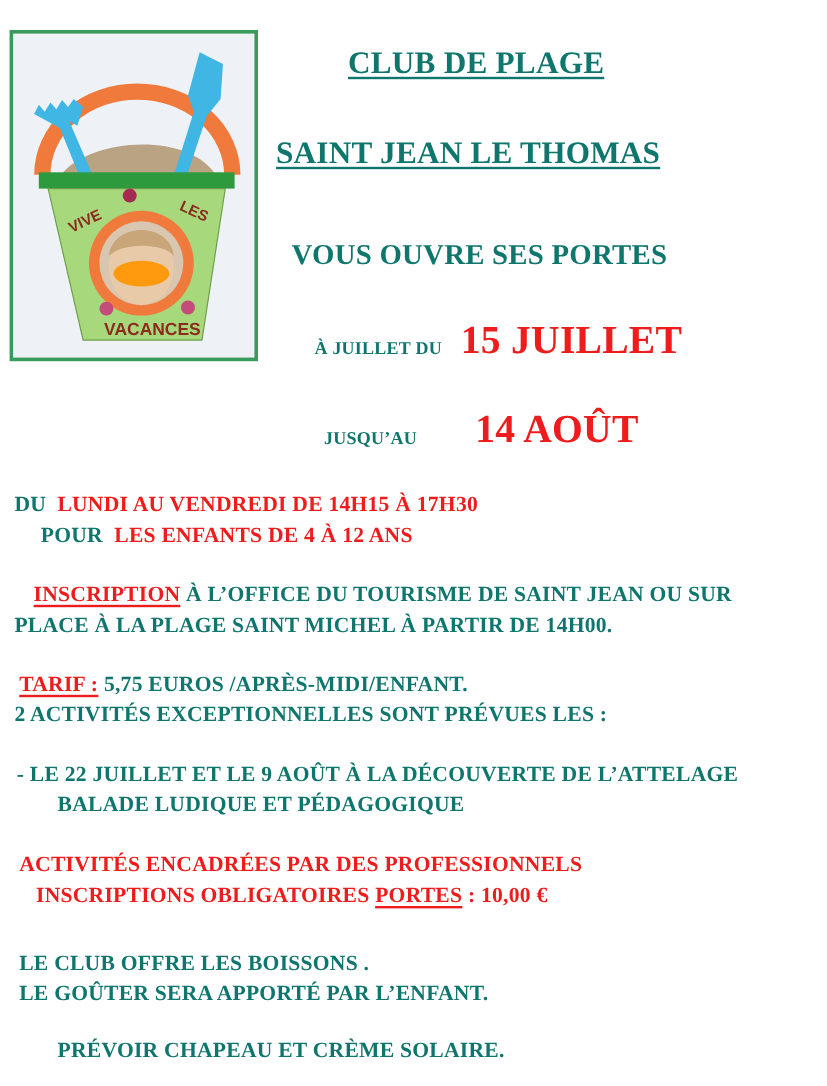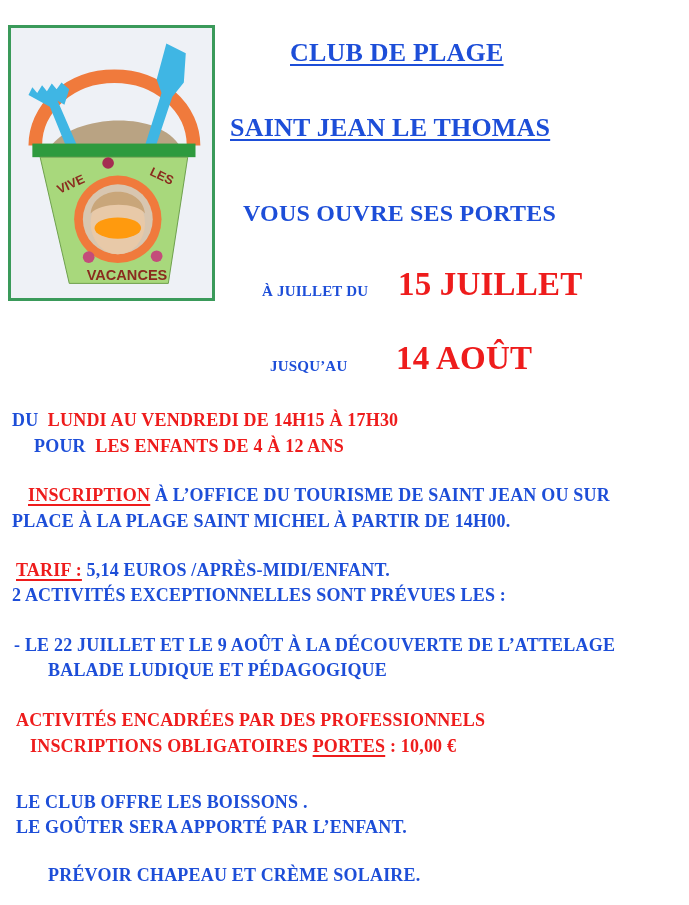--- a/index.html
+++ b/index.html
@@ -1,18 +1,18 @@
 <!DOCTYPE html>
 <html><head>
 <meta charset="utf-8">
 <style>
   html, body { margin: 0; padding: 0; background: #ffffff; }
   body { width: 689px; height: 905px; position: relative; overflow: hidden;
          font-family: "Liberation Serif", "DejaVu Serif", serif; }
-  .navy { color: #1d4ed8; }
+  .navy { color: #0f766e; }
   .red { color: #ee1c1c; }
   .t { position: absolute; white-space: nowrap; font-weight: bold; letter-spacing: 0.2px;
        transform-origin: left top; }
   .stencil { font-family: "Liberation Serif", serif; font-weight: 900; }
   .u { text-decoration: underline; text-decoration-thickness: 2px; text-underline-offset: 3px; }
 
   
   .pic { position: absolute; left: 8px; top: 25px; width: 207px; height: 276px;
          border: 3px solid #3a9a5a; background: #eef1f6; box-sizing: border-box; overflow: hidden; }
   .pic svg { width: 100%; height: 100%; display: block; }
@@ -57,40 +57,40 @@
     <text x="142" y="150" font-size="13" fill="#8a2b1e" font-family="Liberation Sans, sans-serif" font-weight="bold" transform="rotate(25 142 150)">LES</text>
     <text x="78" y="258" font-size="15" fill="#8a2b1e" font-family="Liberation Sans, sans-serif" font-weight="bold">VACANCES</text>
   </svg>
 </div>
 
 <div class="t navy h1 u stencil" style="left:290px; top:38px;">CLUB DE PLAGE</div>
 <div class="t navy h1 u stencil" style="left:230px; top:113px;">SAINT JEAN LE  THOMAS</div>
 <div class="t navy h2 stencil" style="left:243px; top:200px;">VOUS OUVRE SES PORTES</div>
 
 <div class="t navy small stencil" style="left:262px; top:283px;">À JUILLET DU</div>
-<div class="t red big stencil" style="left:398px; top:266px;font-family:Liberation Serif, serif;">15 JUILLET</div>
+<div class="t red big stencil" style="left:384px; top:266px;font-family:Liberation Serif, serif;">15 JUILLET</div>
 <div class="t navy small stencil" style="left:270px; top:358px;">JUSQU’AU</div>
 <div class="t red big stencil" style="left:396px; top:340px;">14 AOÛT</div>
 
 <div class="t body stencil" style="left:12px; top:410px;">
   <span class="navy">DU</span>&nbsp;
   <span class="red">LUNDI AU VENDREDI DE 14H15 À 17H30</span>
 </div>
 <div class="t body stencil" style="left:34px; top:436px;">
   <span class="navy">POUR</span>&nbsp;
   <span class="red">LES ENFANTS DE 4 À 12 ANS</span>
 </div>
 
 <div class="t body stencil" style="left:4px; top:485px;margin-left:24px;">
   <span class="red u">INSCRIPTION</span><span class="navy"> À L’OFFICE DU TOURISME DE SAINT JEAN OU SUR</span>
 </div>
 <div class="t navy body stencil" style="left:12px; top:511px;">PLACE À LA PLAGE SAINT MICHEL À PARTIR DE 14H00.</div>
 
 <div class="t body stencil" style="left:16px; top:560px;">
-  <span class="red u">TARIF :</span><span class="navy"> 5,14 EUROS /APRÈS-MIDI/ENFANT.</span>
+  <span class="red u">TARIF :</span><span class="navy"> 5,75 EUROS /APRÈS-MIDI/ENFANT.</span>
 </div>
 <div class="t navy body stencil" style="left:12px; top:585px;">2 ACTIVITÉS EXCEPTIONNELLES SONT PRÉVUES LES :</div>
 <div class="t navy body stencil" style="left:14px; top:635px;">- LE 22 JUILLET ET LE 9 AOÛT À LA DÉCOUVERTE DE L’ATTELAGE</div>
 <div class="t navy body stencil" style="left:48px; top:660px;">BALADE LUDIQUE ET PÉDAGOGIQUE</div>
 
 <div class="t red body stencil" style="left:16px; top:710px;">ACTIVITÉS ENCADRÉES PAR DES PROFESSIONNELS</div>
 <div class="t red body stencil" style="left:30px; top:736px;">
   <span>INSCRIPTIONS OBLIGATOIRES </span><span class="u">PORTES</span><span> : 10,00 €</span>
 </div>
 

